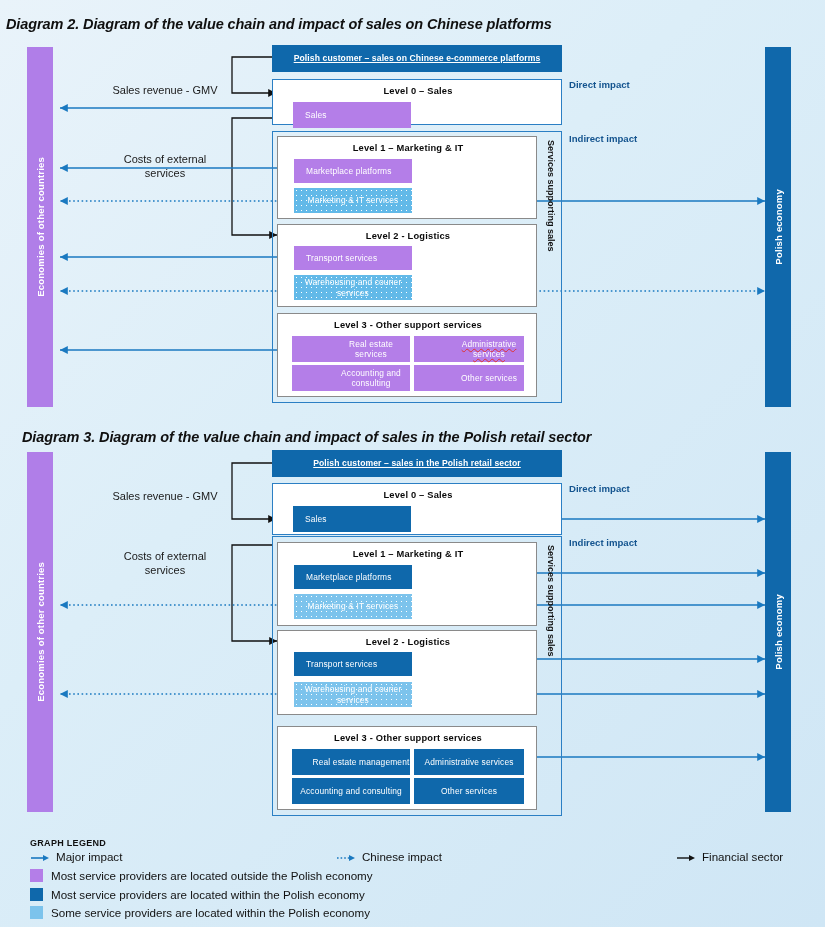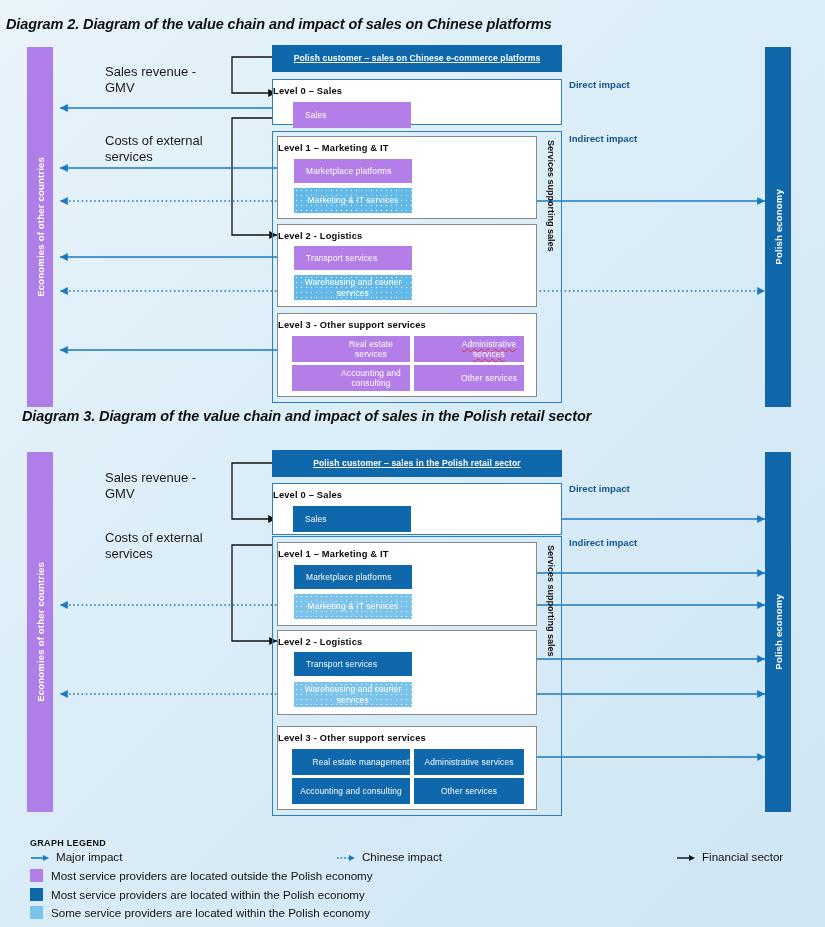--- a/index.html
+++ b/index.html
@@ -34,21 +34,21 @@
     background:#0f68ab;color:#fff;font-size:8.6px;font-weight:bold;
     display:flex;align-items:center;justify-content:center;text-align:center;
     line-height:1.35;letter-spacing:.1px;text-decoration:underline;
   }
 
   .outer-frame{border:1.2px solid #2b7fc4;background:rgba(255,255,255,0);}
   .white-panel{background:#ffffff;border:1.2px solid #2b7fc4;}
   .level-frame{background:#ffffff;border:1.4px solid #8a8a8a;}
 
   .level-title{
-    font-size:9.3px;font-weight:bold;color:#0a0a0a;
+    text-align:center;font-size:9.3px;font-weight:bold;color:#0a0a0a;
     letter-spacing:.2px;white-space:nowrap;
   }
 
   .chip{
     display:flex;align-items:center;justify-content:center;text-align:center;
     color:#ffffff;font-size:8.4px;line-height:1.25;letter-spacing:.15px;
   }
   .chip.left-align{justify-content:flex-start;padding-left:12px;text-align:left;}
   .c-purple{background:#b47ee8;padding-left:40px;}
   .c-lightblue{background:#62b9e8;
@@ -59,21 +59,21 @@
     background-image:radial-gradient(#ffffff 0.6px,transparent 0.7px);
     background-size:5px 5px;}
 
   .impact-lbl{color:#14548f;font-size:9.6px;font-weight:bold;white-space:nowrap;}
 
   .svc-lbl{
     font-size:9px;font-weight:bold;color:#111;
   }
   .svc-lbl span{writing-mode:vertical-rl;text-orientation:mixed;white-space:nowrap;}
 
-  .flowlbl{font-size:13px;color:#1a1a1a;text-align:left;line-height:1.25;white-space:pre-line;}
+  .flowlbl{font-size:11px;color:#1a1a1a;text-align:center;line-height:1.25;white-space:pre-line;margin-top:20px;}
 
   
   .legend-head{font-size:9px;font-weight:bold;color:#111;letter-spacing:.3px;}
   .legend-txt{font-size:11.6px;color:#111;white-space:nowrap;}
   .sw{width:13px;height:13px;}
   .sw-purple{background:#b47ee8;}
   .sw-dblue{background:#0f68ab;}
   .sw-lblue{background:#7cc3ec;}
 
   svg.lines{position:absolute;left:0;top:0;width:825px;height:927px;pointer-events:none;}
@@ -184,21 +184,21 @@
   <div class="abs level-frame" style="left:277px;top:313px;width:260px;height:84px;">
     <div class="abs level-title" style="left:0;top:6px;width:260px;">Level 3 - Other support  services</div>
     <div class="abs chip c-purple" style="left:14px;top:22px;width:118px;height:26px;">Real  estate services</div>
     <div class="abs chip c-purple" style="left:136px;top:22px;width:110px;height:26px;">
       <span style="text-decoration:underline;text-decoration-style:wavy;text-decoration-color:#e03030;">Administrative services</span>
     </div>
     <div class="abs chip c-purple" style="left:14px;top:51px;width:118px;height:26px;">Accounting and consulting</div>
     <div class="abs chip c-purple" style="left:136px;top:51px;width:110px;height:26px;">Other  services</div>
   </div>
 
-  <div class="abs dia-title" style="left:22px;top:408px;">Diagram 3. Diagram of the value chain and impact of sales in the Polish retail sector</div>
+  <div class="abs dia-title" style="left:22px;top:429px;">Diagram 3. Diagram of the value chain and impact of sales in the Polish retail sector</div>
 
   <div class="abs sidebar econ-bar" style="left:27px;top:452px;width:26px;height:360px;">
     <span>Economies of other countries</span>
   </div>
 
   <div class="abs sidebar polish-bar" style="left:765px;top:452px;width:26px;height:360px;">
     <span>Polish economy</span>
   </div>
 
   <div class="abs top-box" style="left:272px;top:450px;width:290px;height:27px;">Polish customer – sales in the Polish retail sector</div>

